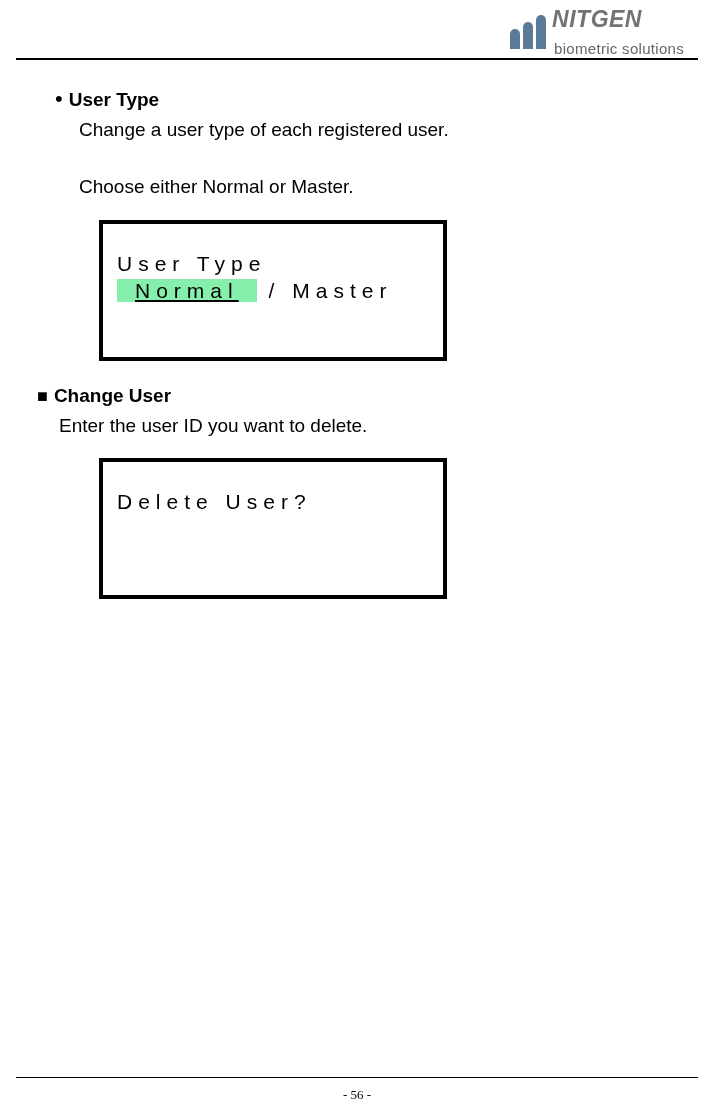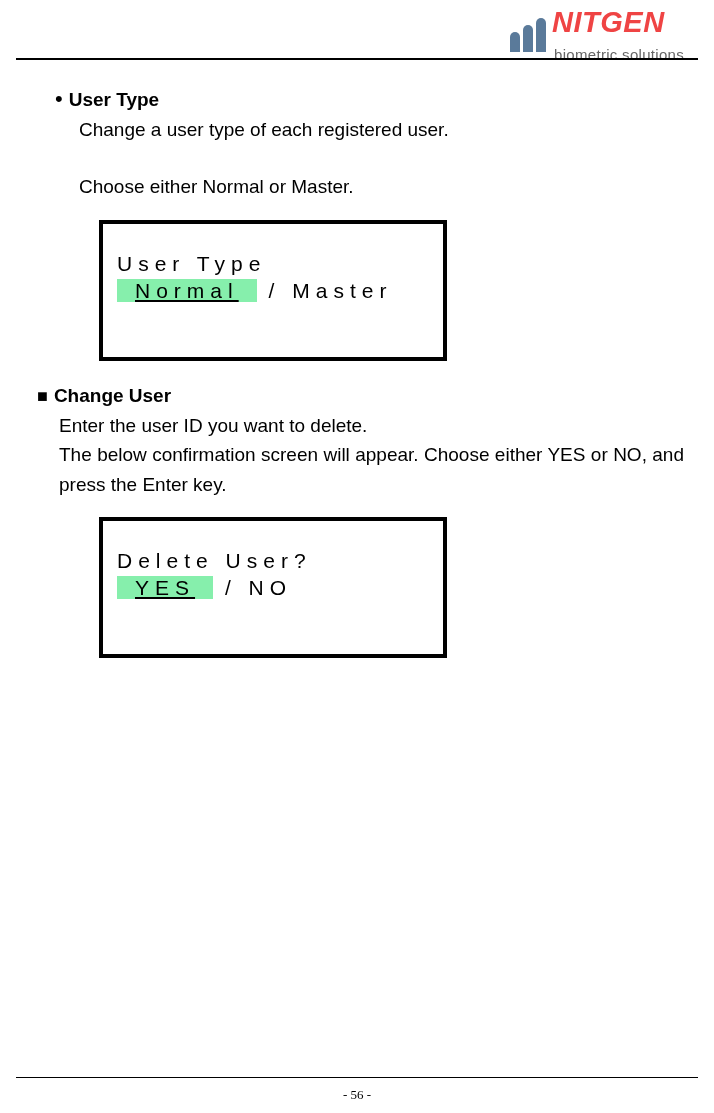--- a/index.html
+++ b/index.html
@@ -38,22 +38,22 @@
     .logo-bars .b2 { height: 27px; }
     .logo-bars .b3 { height: 34px; }
     .logo-text {
       display: flex;
       flex-direction: column;
       line-height: 1;
     }
     .logo-name {
       font-weight: bold;
       font-style: italic;
-      font-size: 29px;
-      color: #ef4444;
+      font-size: 23px;
+      color: #737373;
       letter-spacing: 0.5px;
     }
     .logo-sub {
       font-size: 15px;
       color: #666;
       letter-spacing: 0.3px;
       display: block;
       margin-top: 10px;
       margin-left: 2px;
     }
@@ -169,23 +169,21 @@
     <div class="screen-line"><span class="hl">Normal</span> <span>/</span> <span>Master</span></div>
   </div>
 
   <div class="bullet-row">
     <span class="bullet-square">■</span>
     <span class="bullet-title">Change User</span>
   </div>
   <div class="body-text" style="margin-left:4px">Enter the user ID you want to delete.</div>
 
 
-  <div class="body-text" style="margin-left:4px; text-align: justify;">The below confirmation screen will appear. Choose either YES or NO, and press the Enter key.</div>
 
   <div class="device-screen">
     <div class="screen-line">Delete User?</div>
-    <div class="screen-line"><span class="hl">YES</span> <span>/</span> <span>NO</span></div>
   </div>
 
 </div>
 
 <div class="hr-bottom"></div>
 <div class="footer">- 56 -</div>
 
 </body></html>

